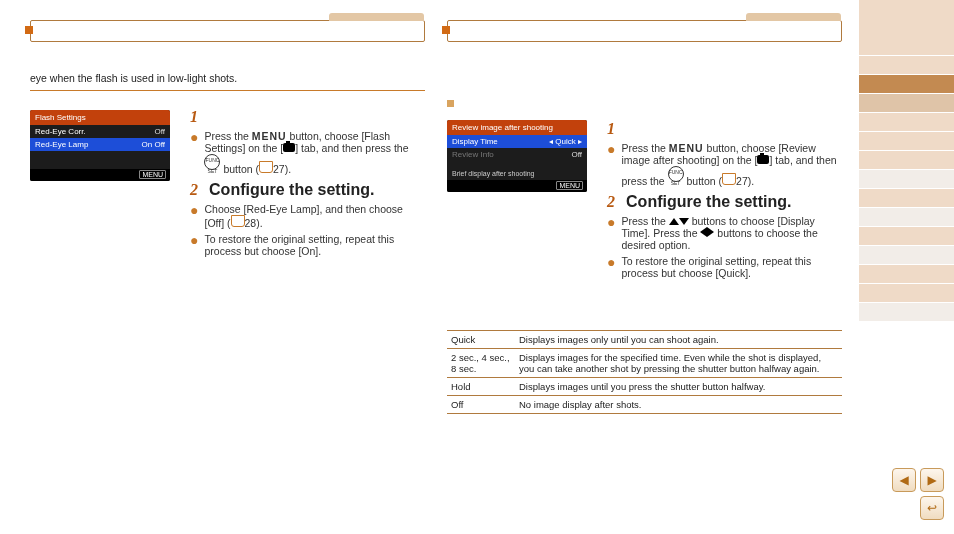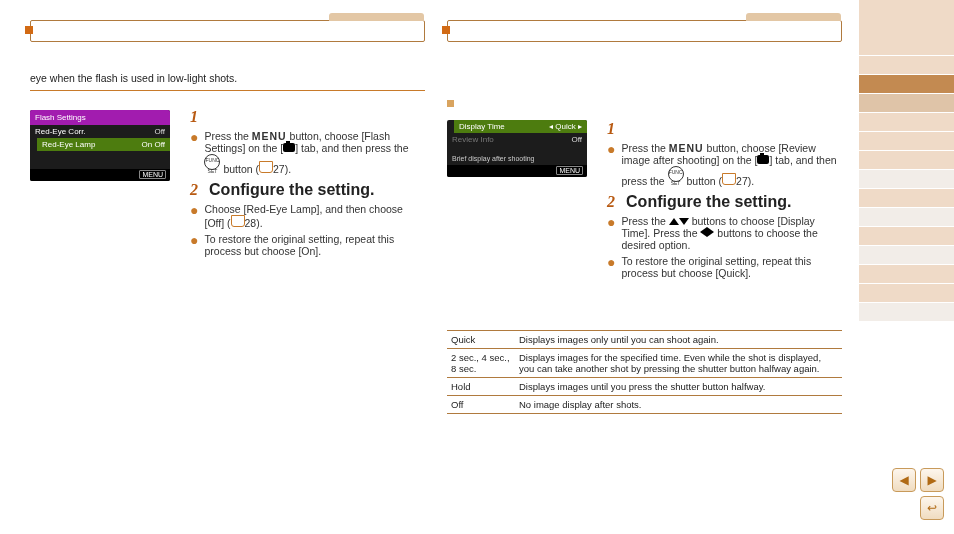--- a/index.html
+++ b/index.html
@@ -16,23 +16,23 @@
   .col{position:absolute;top:20px;width:395px;}
   .col.left{left:30px;}
   .col.right{left:447px;}
   .sec-head{height:20px;border:1px solid #b07a3e;border-radius:2px;position:relative;background:#fff;}
   .sec-head .sq{position:absolute;left:-6px;top:5px;width:8px;height:8px;background:#d26a14;}
   .sec-head .tabcap{position:absolute;right:0;top:-8px;width:95px;height:8px;background:#e3c7a5;border-radius:3px 3px 0 0;}
   .intro{margin:30px 0 6px 0;font-size:10.5px;}
   .hr{border-top:1px solid #c87a2a;margin:4px 0 10px 0;}
   
   .cam{width:140px;background:#1c1c1c;color:#fff;font-size:8px;border-radius:2px;overflow:hidden;}
-  .cam .hdr{background:#a21caf;padding:3px 5px;font-size:8px;}
+  .cam .hdr{background:#c2410c;padding:3px 5px;font-size:8px;}
   .cam .row{display:flex;justify-content:space-between;padding:2px 5px;}
-  .cam .row.sel{background:#4d7c0f;margin-left:7px;}
+  .cam .row.sel{background:#1d4ed8;}
   .cam .row .v{color:#ddd;}
   .cam .row.sel .v{color:#fff;}
   .cam .bar{background:#000;height:12px;position:relative;}
   .cam .bar .menu{position:absolute;right:4px;top:1px;font-size:7px;border:1px solid #888;padding:0 2px;border-radius:1px;}
   .cam .sub{padding:3px 5px;color:#ccc;font-size:7px;}
   .cam .pad{height:18px;}
   .cam.tall .pad{height:6px;}
   
   .steps{position:absolute;}
   .num{font-family:Georgia,'Times New Roman',serif;font-style:italic;font-weight:bold;color:#b85a12;font-size:16px;display:inline-block;width:16px;}
@@ -140,20 +140,21 @@
 
   <div class="col right">
     <div class="sec-head">
       <div class="sq"></div>
       <div class="tabcap"></div>
     </div>
 
     <div class="sqlite" style="top:80px;left:0;"></div>
 
     <div class="cam tall" style="position:absolute;top:100px;left:0;">
+      <div class="hdr">Review image after shooting</div>
       <div class="row sel">
         <span>Display Time</span>
         <span class="v">◂ <span>Quick</span> ▸</span>
       </div>
       <div class="row" style="color:#777;">
         <span>Review Info</span>
         <span class="v">Off</span>
       </div>
       <div class="pad"></div>
       <div class="sub">Brief display after shooting</div>

